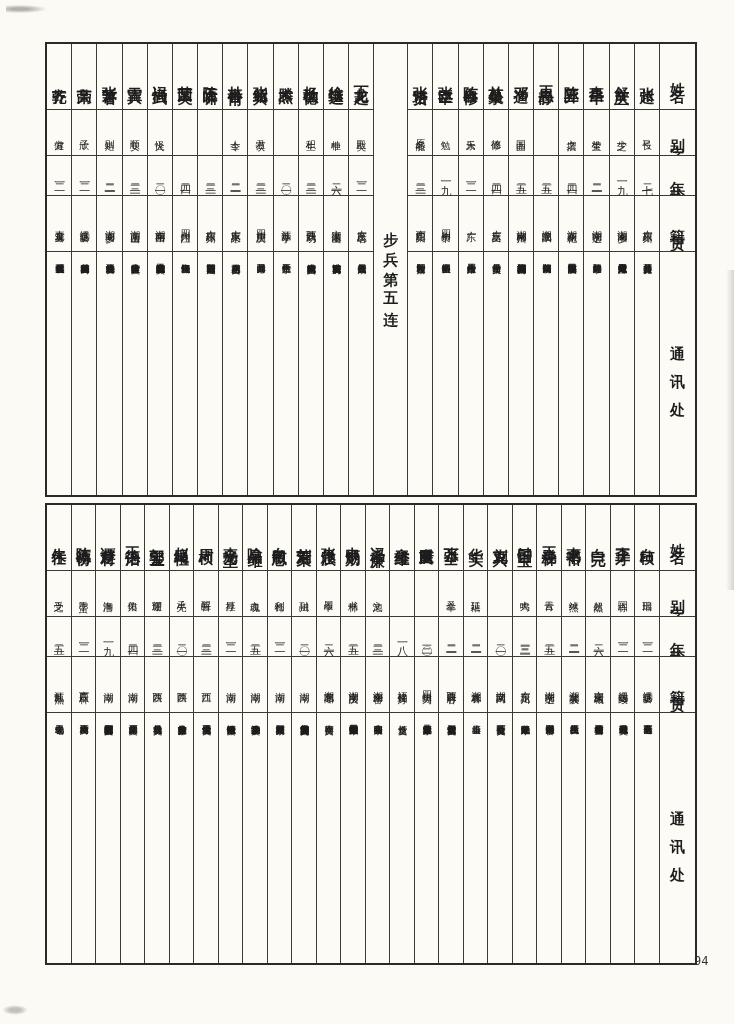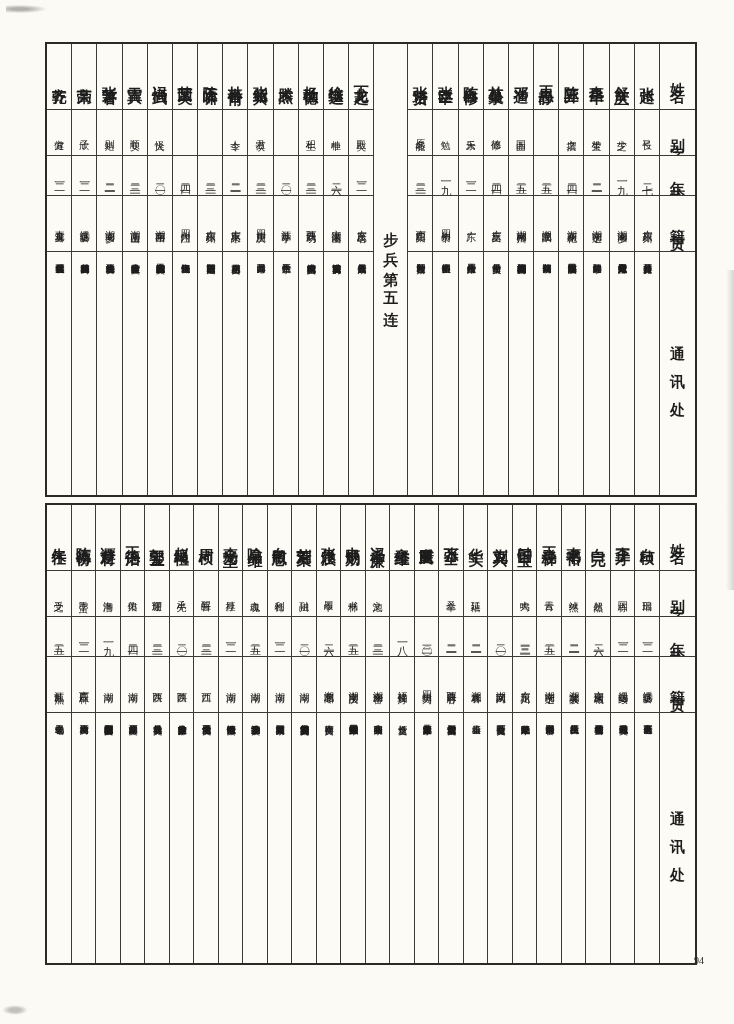--- a/index.html
+++ b/index.html
@@ -43,22 +43,22 @@
     max-height:100%;display:inline-block;}
   .name-text{font-size:15px;font-weight:bold;letter-spacing:2px;line-height:24px;}
   .zi-text{font-size:10px;letter-spacing:1px;line-height:13px;max-width:100%;}
   .age-text{font-size:11px;letter-spacing:1px;line-height:13px;}
   .native-text{font-size:10px;letter-spacing:1px;line-height:12px;}
   .addr-text{font-size:9px;line-height:11.5px;letter-spacing:0;}
   .hdr-text{font-size:15px;font-weight:bold;letter-spacing:7px;line-height:18px;}
   .hdr-addr-text{font-size:15px;font-weight:bold;letter-spacing:28px;line-height:18px;}
   .divider-text{font-size:15px;font-weight:bold;letter-spacing:20px;line-height:18px;}
 
-  .page-number{position:absolute;left:694px;top:955px;font-size:10px;
-    font-family:Liberation Serif, serif;color:#2b2b28;}
+  .page-number{position:absolute;left:694px;top:955px;font-size:12px;
+    font-family:Liberation Mono, monospace;color:#2b2b28;}
 </style>
 </head>
 <body>
 
 <div class="page">
   <div class="artifact smudge-right"></div>
   <div class="artifact speck-tl"></div>
   <div class="artifact mark-bl"></div>
 
   <div class="roster" id="table-top">

